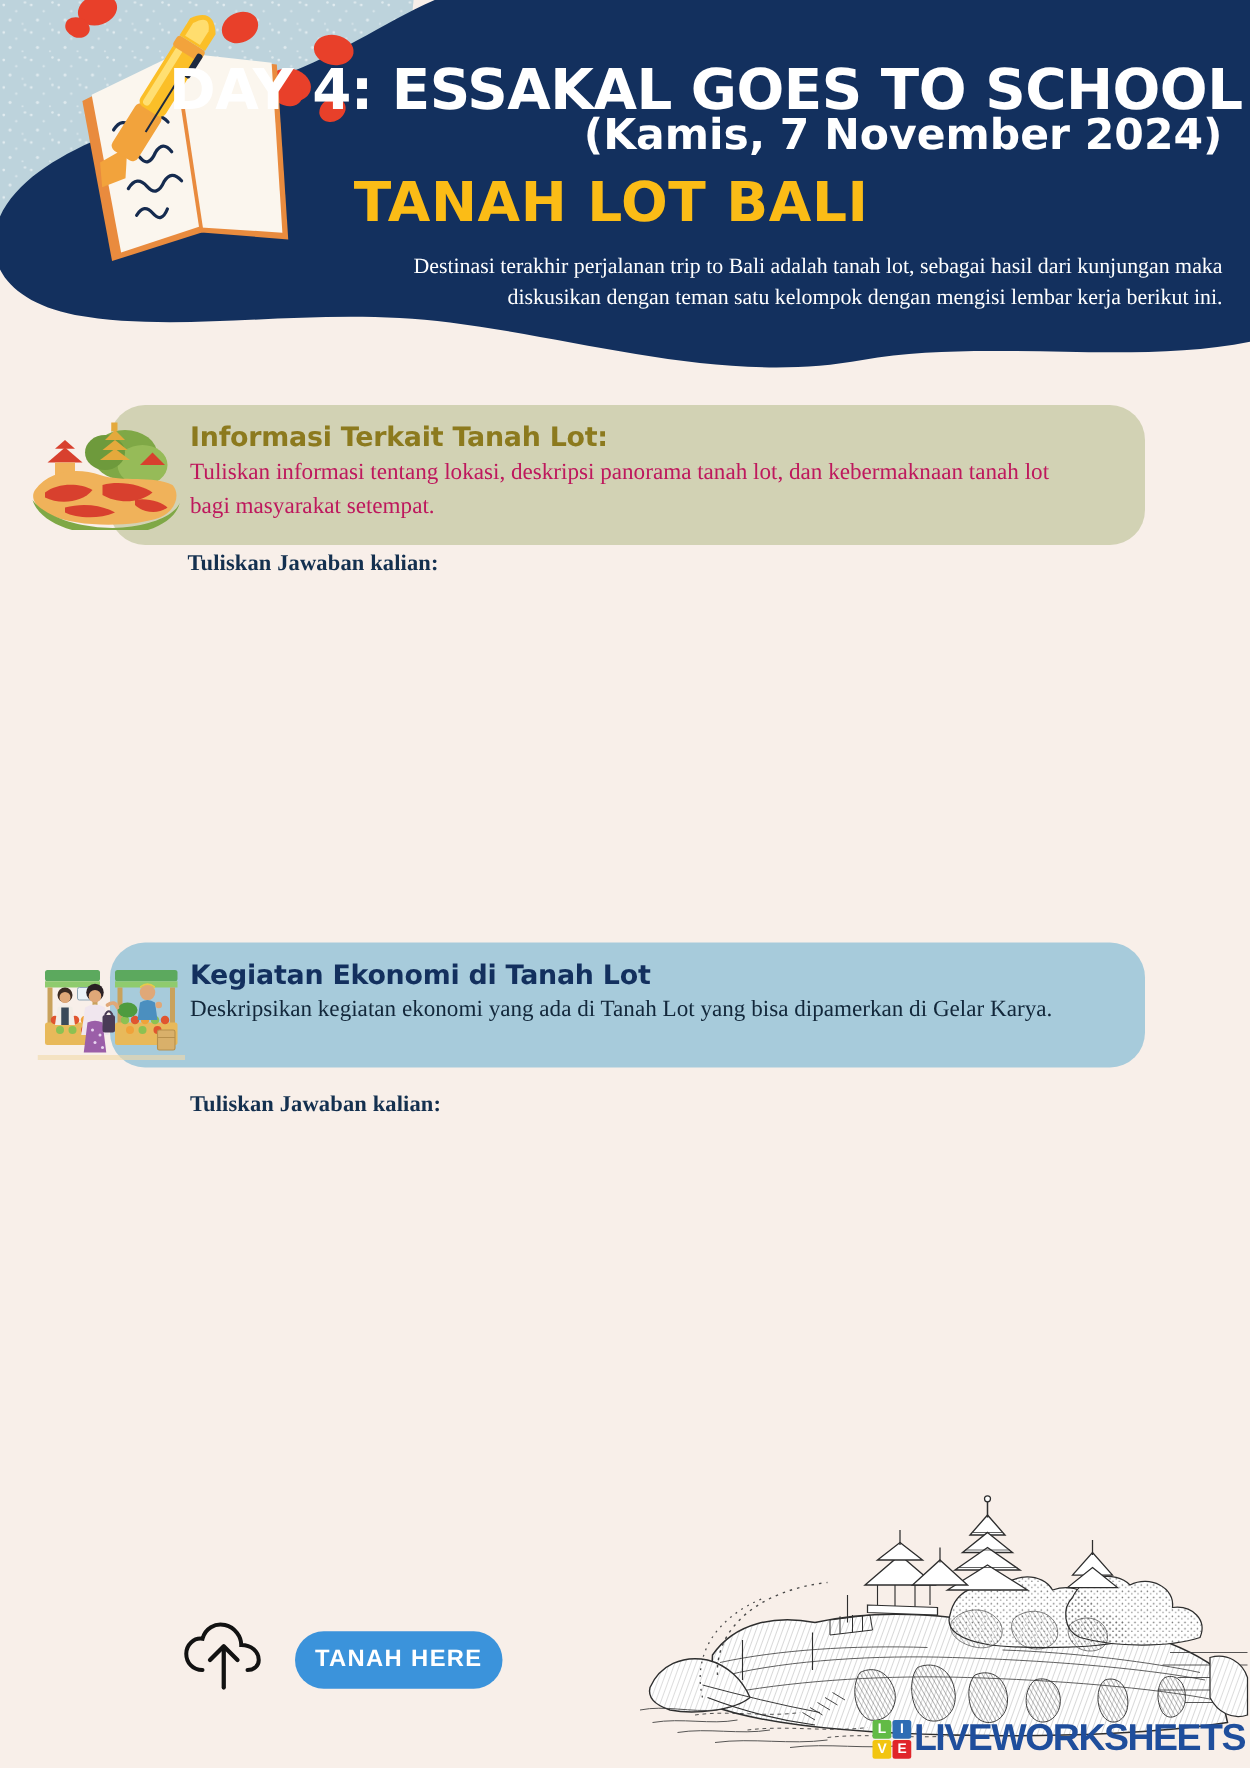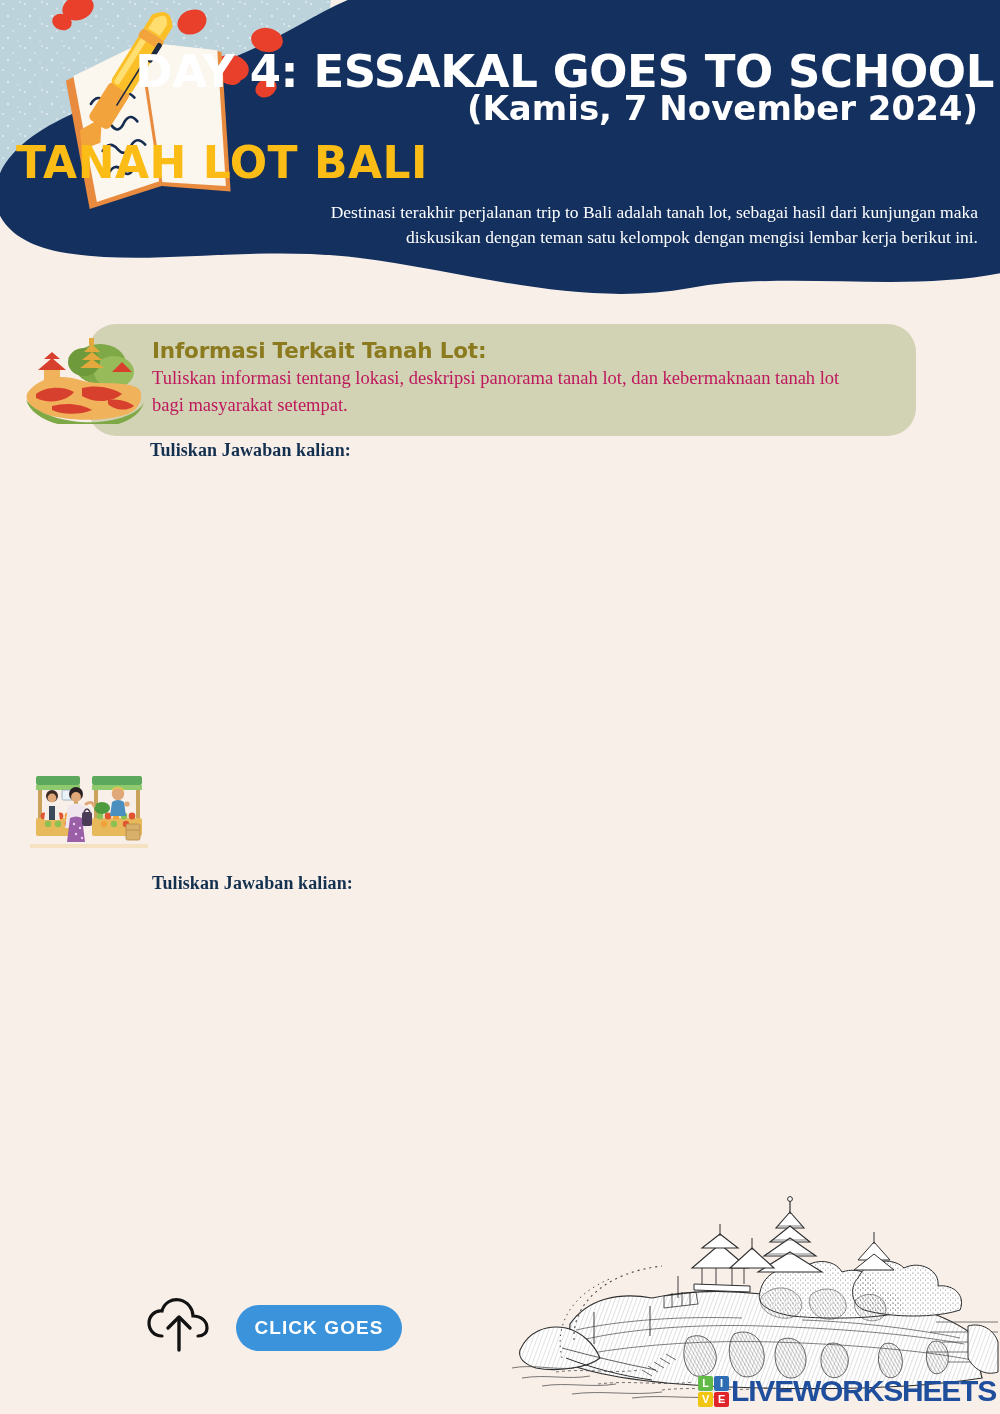--- a/index.html
+++ b/index.html
@@ -74,23 +74,23 @@
     font-weight: bold;
     font-size: 34px;
     color: #FFFFFF;
     line-height: 1.08;
     padding-left: 12px;
   }
 
   .title-place {
     position: absolute;
     top: 140px;
-    left: 16px;
+    left: 0;
     width: 978px;
-    text-align: left;
+    text-align: center;
     font-family: "DejaVu Sans", sans-serif;
     font-weight: bold;
     font-size: 44px;
     letter-spacing: 0.5px;
     color: #FBBC16;
     line-height: 1.05;
     text-transform: uppercase;
   }
 
   .header-paragraph {
@@ -393,20 +393,24 @@
       <path d="M 86,68 C 96,66 108,70 112,74 C 104,80 92,78 86,72 Z"></path>
     </g>
 
     <path d="M 4,68 C 16,84 50,92 76,90 C 100,88 118,80 122,70
              C 118,86 96,96 68,96 C 36,96 10,86 4,68 Z" fill="#7FA846"></path>
   </svg>
 
   <div class="answer-prompt prompt-1">Tuliskan Jawaban kalian:</div>
   <div class="answer-area answer-area-1"></div>
 
+  <div class="card card-blue">
+    <div class="card-heading">Kegiatan Ekonomi di Tanah Lot</div>
+    <div class="card-body">Deskripsikan kegiatan ekonomi yang ada di Tanah Lot yang bisa dipamerkan di Gelar Karya.</div>
+  </div>
 
   <svg class="card-icon icon-market" viewBox="0 0 118 100">
 
     <rect x="6" y="16" width="44" height="9" rx="2" fill="#5CA95E"></rect>
     <path d="M 6,25 h 44 v 5 h -44 Z" fill="#8FCB6E"></path>
     <rect x="8" y="30" width="4" height="44" fill="#C9A25C"></rect>
     <rect x="44" y="30" width="4" height="44" fill="#C9A25C"></rect>
     <rect x="6" y="58" width="44" height="18" rx="2" fill="#E8B95A"></rect>
 
     <g>
@@ -628,21 +632,21 @@
   </svg>
 
   <svg class="upload-icon" viewBox="0 0 66 62">
     <path d="M 16,40 C 8,40 3,34 3,27 C 3,20 9,14 16,15
              C 18,7 26,2 34,4 C 42,6 47,13 47,20
              C 55,20 61,25 61,32 C 61,37 57,40 52,40" fill="none" stroke="#121212" stroke-width="3.2" stroke-linecap="round"></path>
     <line x1="33" y1="54" x2="33" y2="22" stroke="#121212" stroke-width="3.4" stroke-linecap="round"></line>
     <path d="M 22,32 L 33,21 L 44,32" fill="none" stroke="#121212" stroke-width="3.4" stroke-linecap="round" stroke-linejoin="round"></path>
   </svg>
 
-  <button class="click-button">CLICK GOES</button>
+  <button class="click-button">TANAH HERE</button>
 
   <div class="lw-logo">
     <span class="lw-blocks">
       <span class="lw-b1">L</span>
       <span class="lw-b2">I</span>
       <span class="lw-b3">V</span>
       <span class="lw-b4">E</span>
     </span>
     <span class="lw-word">LIVEWORKSHEETS</span>
   </div>

